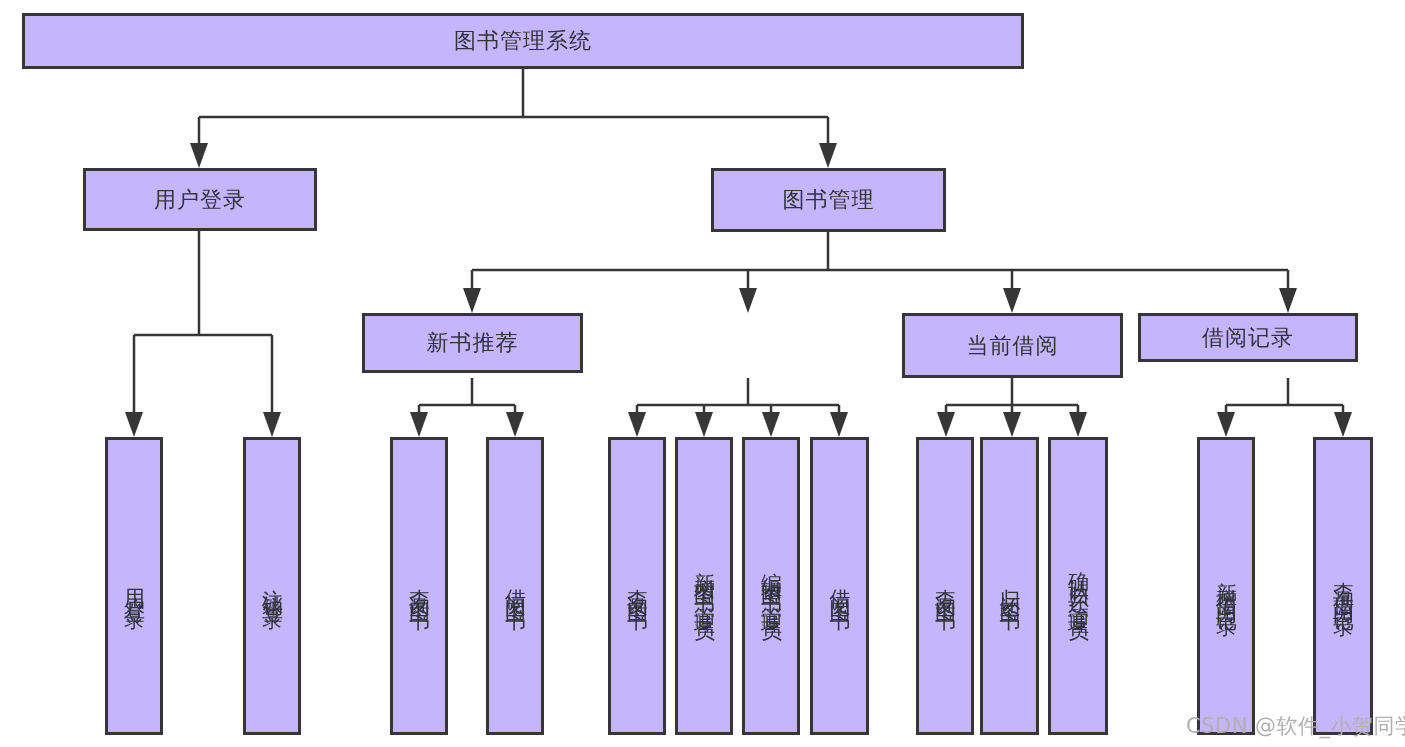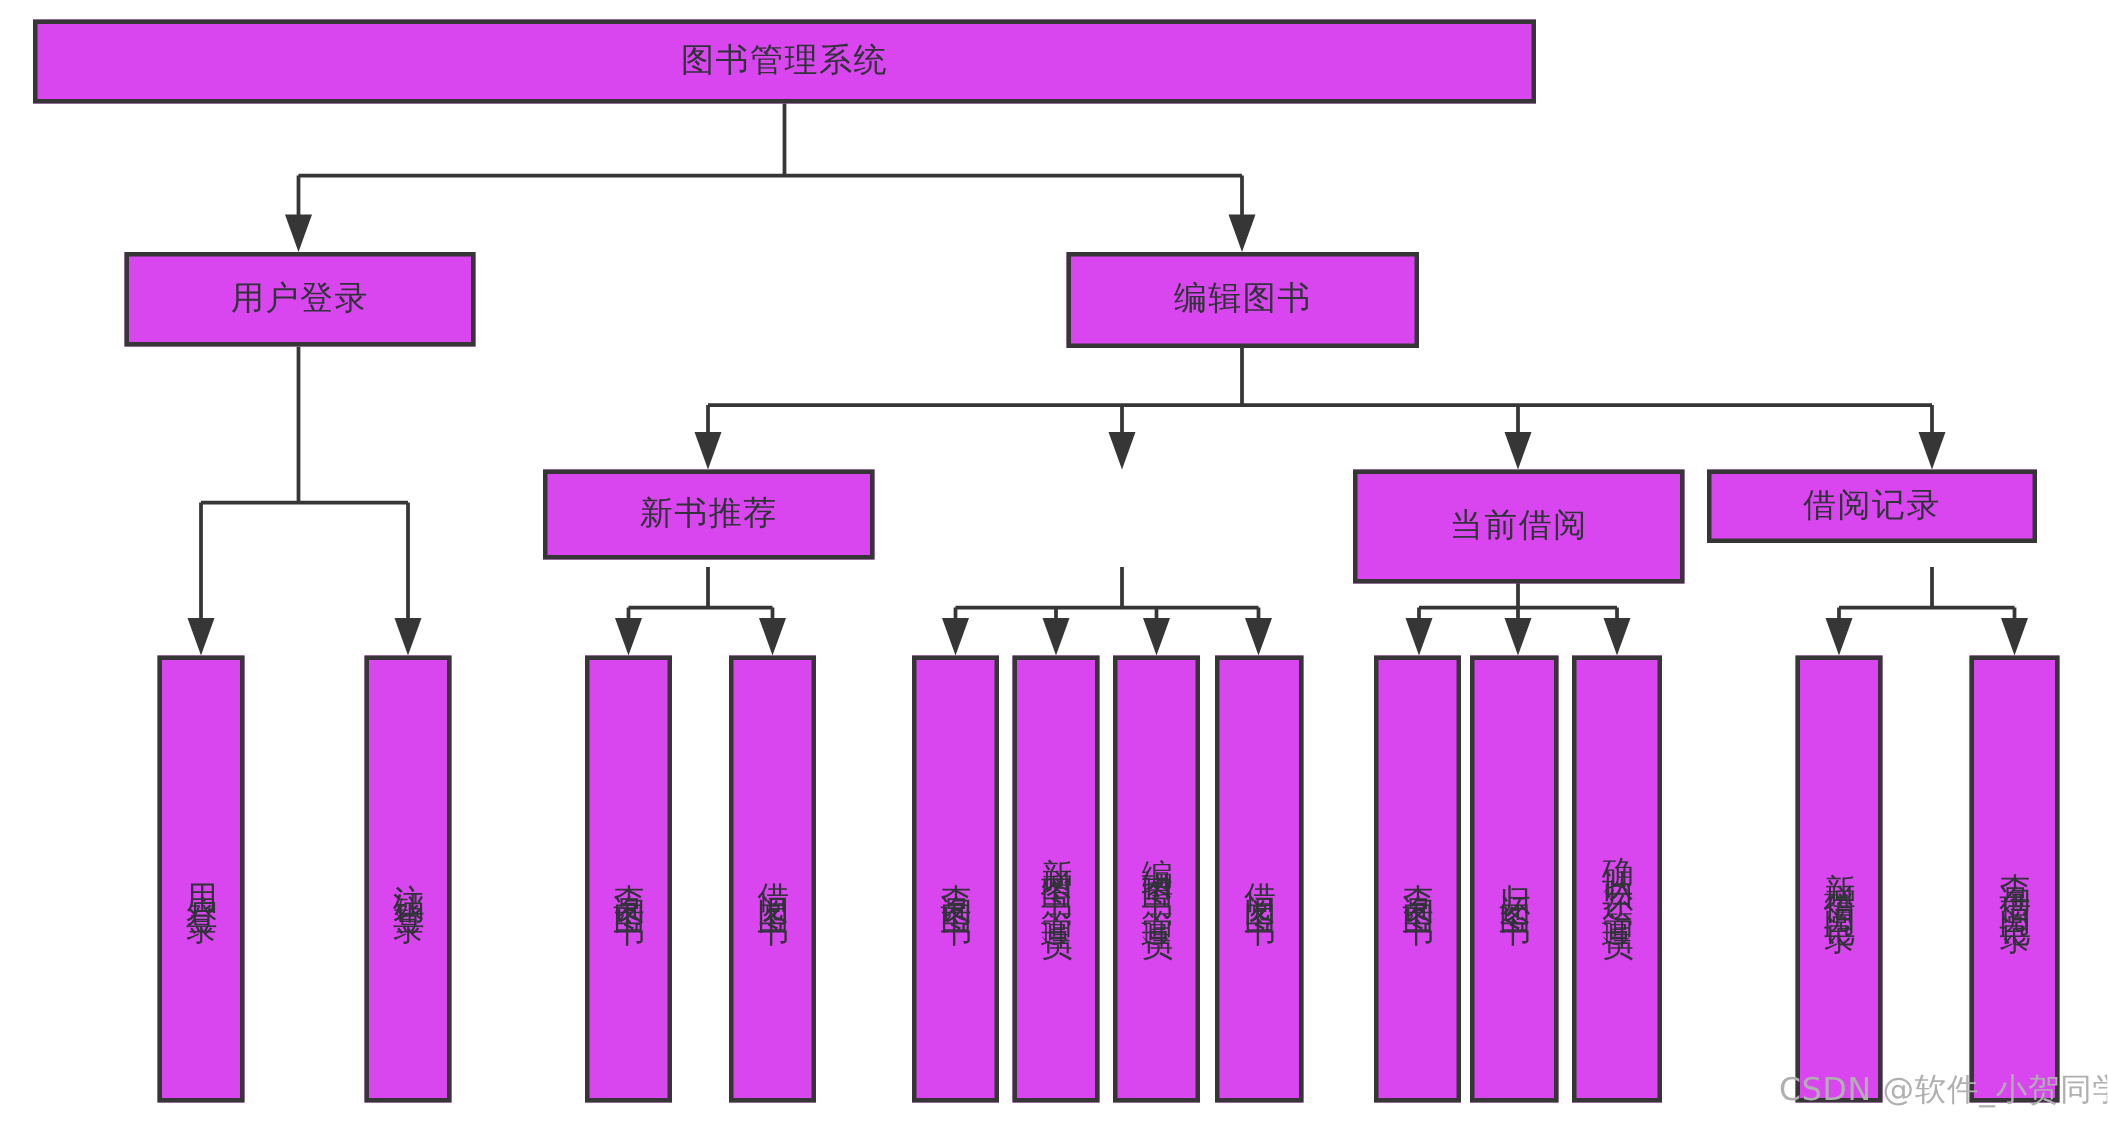--- a/index.html
+++ b/index.html
@@ -13,21 +13,21 @@
   }
   .connectors {
     position: absolute;
     left: 0; top: 0;
     width: 1405px; height: 747px;
   }
   .node, .vnode {
     position: absolute;
     box-sizing: border-box;
     border: 3px solid #363636;
-    background: #d946ef;
+    background: #c4b5fd;
     color: #303338;
     display: flex;
     align-items: center;
     justify-content: center;
     line-height: 1;
   }
   .node { font-size: 22px; letter-spacing: 1px; }
   .vnode {
     writing-mode: vertical-rl;
     text-orientation: mixed;
@@ -88,24 +88,24 @@
       <polygon points="1003,412 1021,412 1012,437"></polygon>
       <polygon points="1069,412 1087,412 1078,437"></polygon>
       <polygon points="1217,412 1235,412 1226,437"></polygon>
       <polygon points="1334,412 1352,412 1343,437"></polygon>
     </g>
   </svg>
 
   <div class="node" style="left:22px;top:13px;width:1002px;height:56px">图书管理系统</div>
 
   <div class="node" style="left:83px;top:168px;width:234px;height:63px">用户登录</div>
-  <div class="node" style="left:711px;top:168px;width:235px;height:64px">编辑图书</div>
+  <div class="node" style="left:711px;top:168px;width:235px;height:64px">图书管理</div>
 
   <div class="node" style="left:362px;top:313px;width:221px;height:60px">新书推荐</div>
-  <div class="node" style="left:902px;top:313px;width:221px;height:76px">当前借阅</div>
+  <div class="node" style="left:902px;top:313px;width:221px;height:65px">当前借阅</div>
   <div class="node" style="left:1138px;top:313px;width:220px;height:49px">借阅记录</div>
 
   <div class="vnode" style="left:105px;width:58px">用户登录</div>
   <div class="vnode" style="left:243px;width:58px">注销登录</div>
 
   <div class="vnode" style="left:390px;width:58px">查询图书</div>
   <div class="vnode" style="left:486px;width:58px">借阅图书</div>
 
   <div class="vnode" style="left:608px;width:58px">查询图书</div>
   <div class="vnode" style="left:675px;width:58px">新增图书（管理员）</div>

